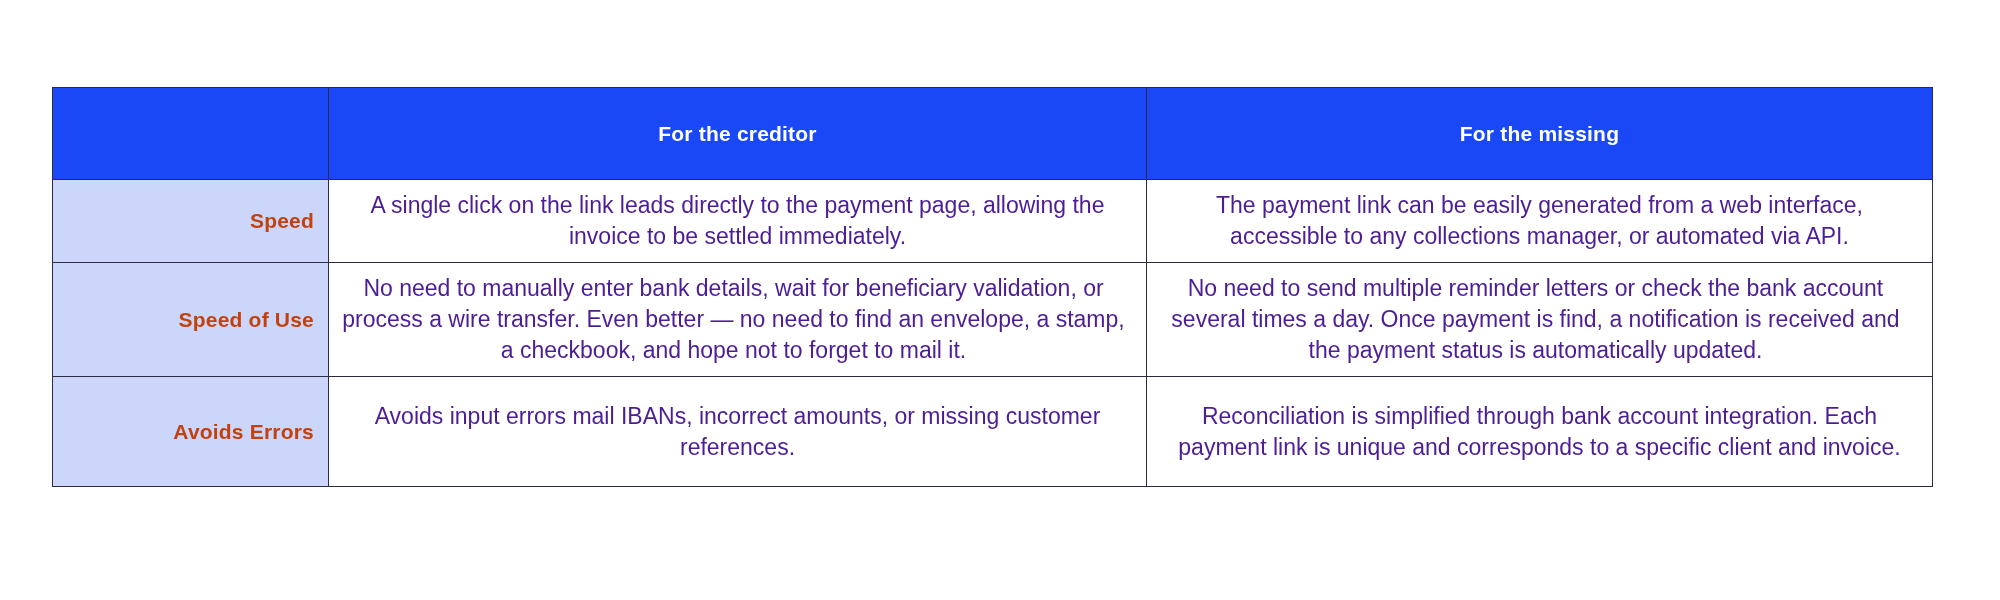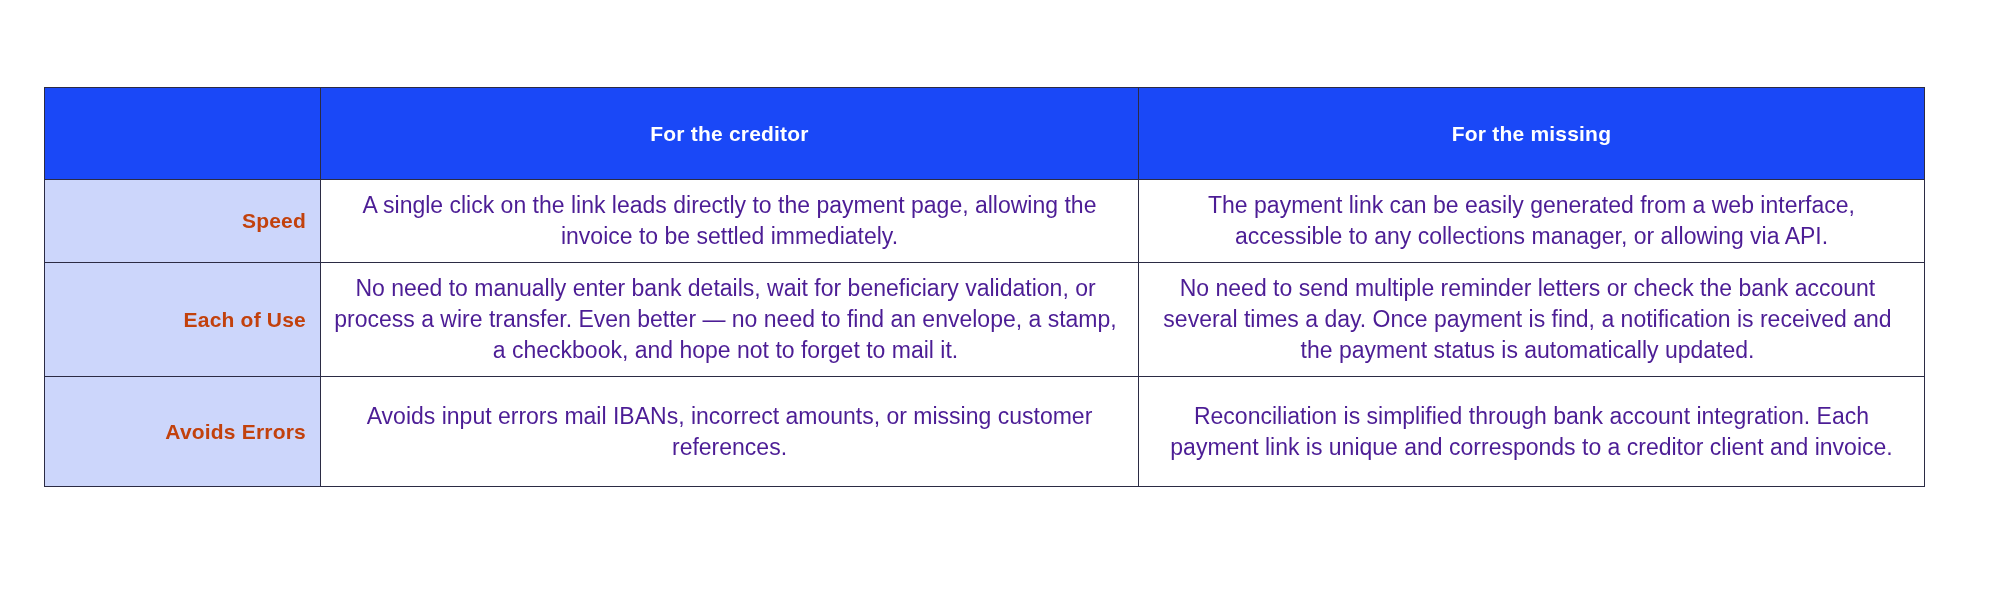--- a/index.html
+++ b/index.html
@@ -15,21 +15,21 @@
     color: #111111;
   }
   .page {
     position: relative;
     width: 2000px;
     height: 600px;
     background: #ffffff;
   }
   .table-wrap {
     position: absolute;
-    left: 44px;
+    left: 52px;
     top: 87px;
     width: 1880px;
   }
   table.benefits {
     border-collapse: collapse;
     table-layout: fixed;
     width: 1880px;
     background: #ffffff;
   }
   table.benefits td, table.benefits th {
@@ -88,28 +88,28 @@
         <tr>
           <th class="corner"></th>
           <th>For the creditor</th>
           <th>For the missing</th>
         </tr>
       </thead>
       <tbody>
         <tr class="r-speed">
           <th class="rowhead">Speed</th>
           <td class="cell">A single click on the link leads directly to the payment page, allowing the invoice to be settled immediately.</td>
-          <td class="cell">The payment link can be easily generated from a web interface, accessible to any collections manager, or allowing via API.</td>
+          <td class="cell">The payment link can be easily generated from a web interface, accessible to any collections manager, or automated via API.</td>
         </tr>
         <tr class="r-ease">
-          <th class="rowhead">Each of Use</th>
+          <th class="rowhead">Speed of Use</th>
           <td class="cell">No need to manually enter bank details, wait for beneficiary validation, or process a wire transfer. Even better — no need to find an envelope, a stamp, a checkbook, and hope not to forget to mail it.</td>
           <td class="cell">No need to send multiple reminder letters or check the bank account several times a day. Once payment is find, a notification is received and the payment status is automatically updated.</td>
         </tr>
         <tr class="r-errors">
           <th class="rowhead">Avoids Errors</th>
           <td class="cell">Avoids input errors mail IBANs, incorrect amounts, or missing customer references.</td>
-          <td class="cell">Reconciliation is simplified through bank account integration. Each payment link is unique and corresponds to a creditor client and invoice.</td>
+          <td class="cell">Reconciliation is simplified through bank account integration. Each payment link is unique and corresponds to a specific client and invoice.</td>
         </tr>
       </tbody>
     </table>
   </div>
 </div>
 
 </body></html>

